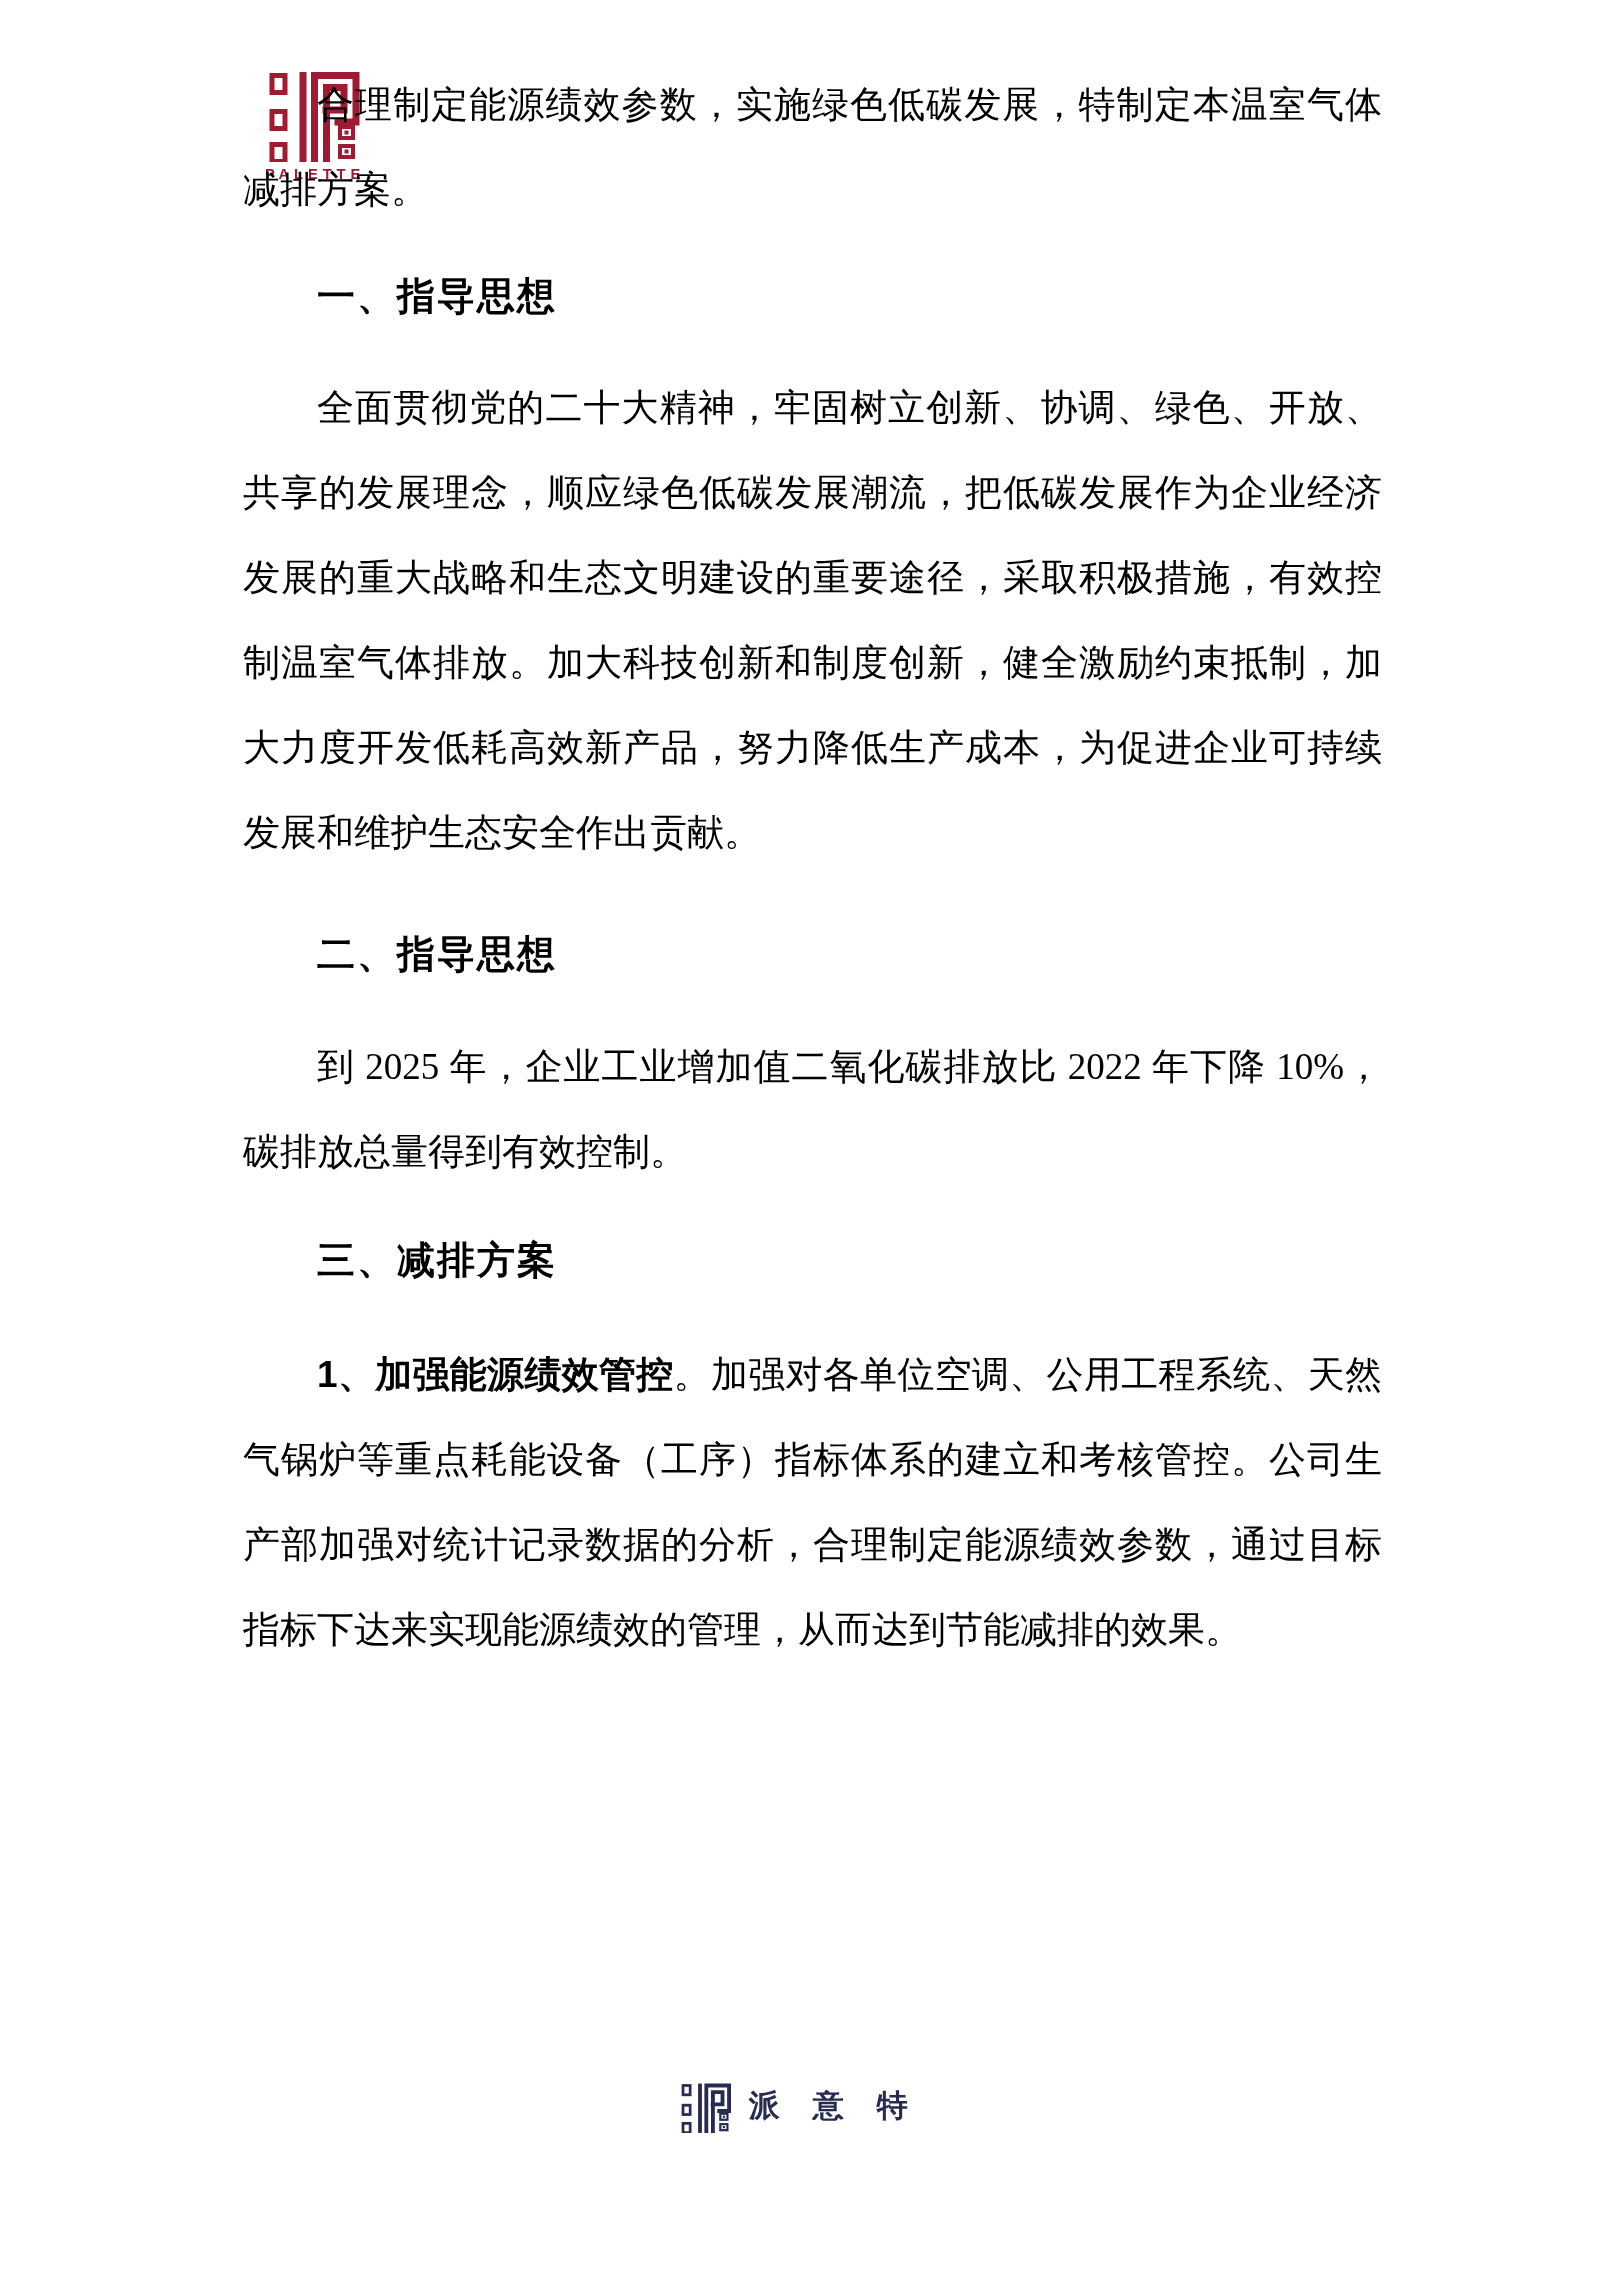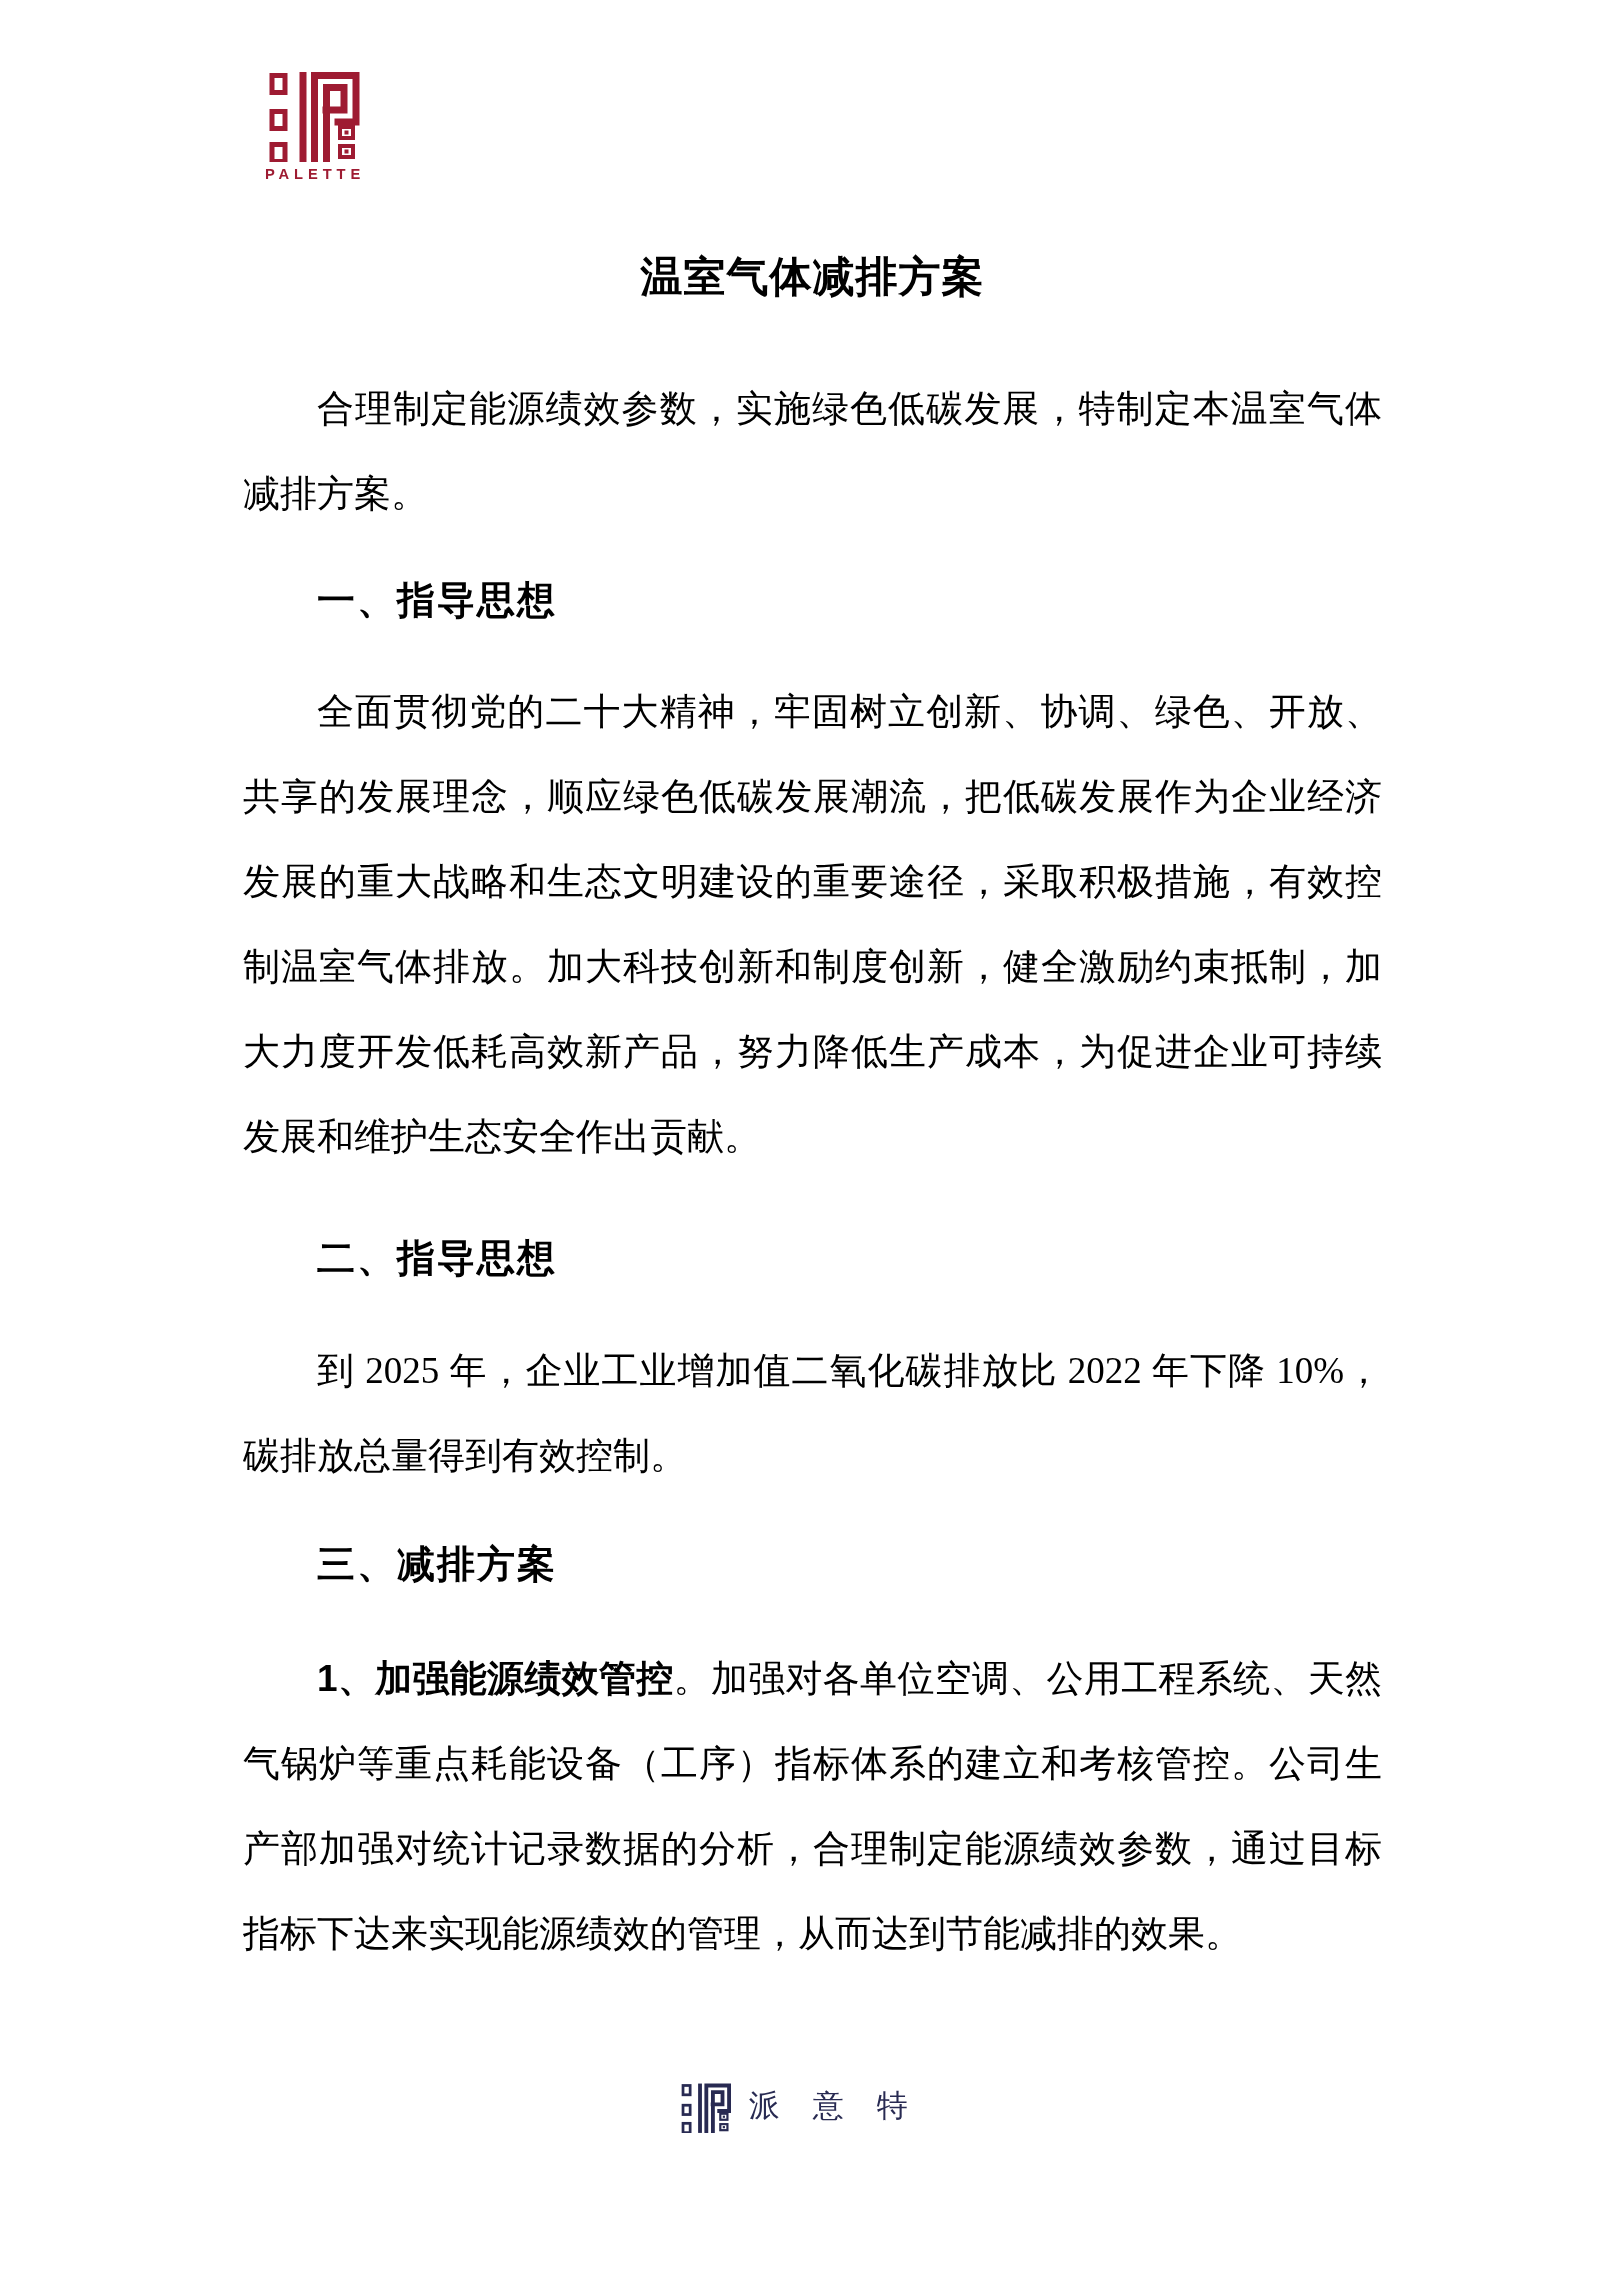--- a/index.html
+++ b/index.html
@@ -81,21 +81,21 @@
     width: 1621px;
     display: flex;
     align-items: center;
     justify-content: center;
   }
   .footer svg { display: block; }
   .footer-text {
     margin-left: 17.6px;
     font-family: "Liberation Sans", sans-serif;
     font-size: 31px;
-    font-weight: 400;
+    font-weight: 700;
     color: #282a52;
     letter-spacing: 33px;
     line-height: 53px;
     white-space: nowrap;
   }
 </style>
 </head>
 <body>
 
 <div class="page">
@@ -114,21 +114,20 @@
       </g>
       <g fill="#9e1b32">
         <rect x="78" y="68.5" width="4" height="4"></rect>
         <rect x="78" y="87.5" width="4" height="4"></rect>
       </g>
     </svg>
     <div class="logo-text">PALETTE</div>
   </div>
 
   <div class="content">
-    <h1 class="doc-title">温室气体减排方案</h1>
 
     <p class="para mt63">合理制定能源绩效参数，实施绿色低碳发展，特制定本温室气体减排方案。</p>
 
     <h2 class="heading mt22">一、指导思想</h2>
     <p class="para mt27">全面贯彻党的二十大精神，牢固树立创新、协调、绿色、开放、共享的发展理念，顺应绿色低碳发展潮流，把低碳发展作为企业经济发展的重大战略和生态文明建设的重要途径，采取积极措施，有效控制温室气体排放。加大科技创新和制度创新，健全激励约束抵制，加大力度开发低耗高效新产品，努力降低生产成本，为促进企业可持续发展和维护生态安全作出贡献。</p>
 
     <h2 class="heading mt38">二、指导思想</h2>
     <p class="para mt28">到 2025 年，企业工业增加值二氧化碳排放比 2022 年下降 10%，碳排放总量得到有效控制。</p>
 
     <h2 class="heading mt24">三、减排方案</h2>

